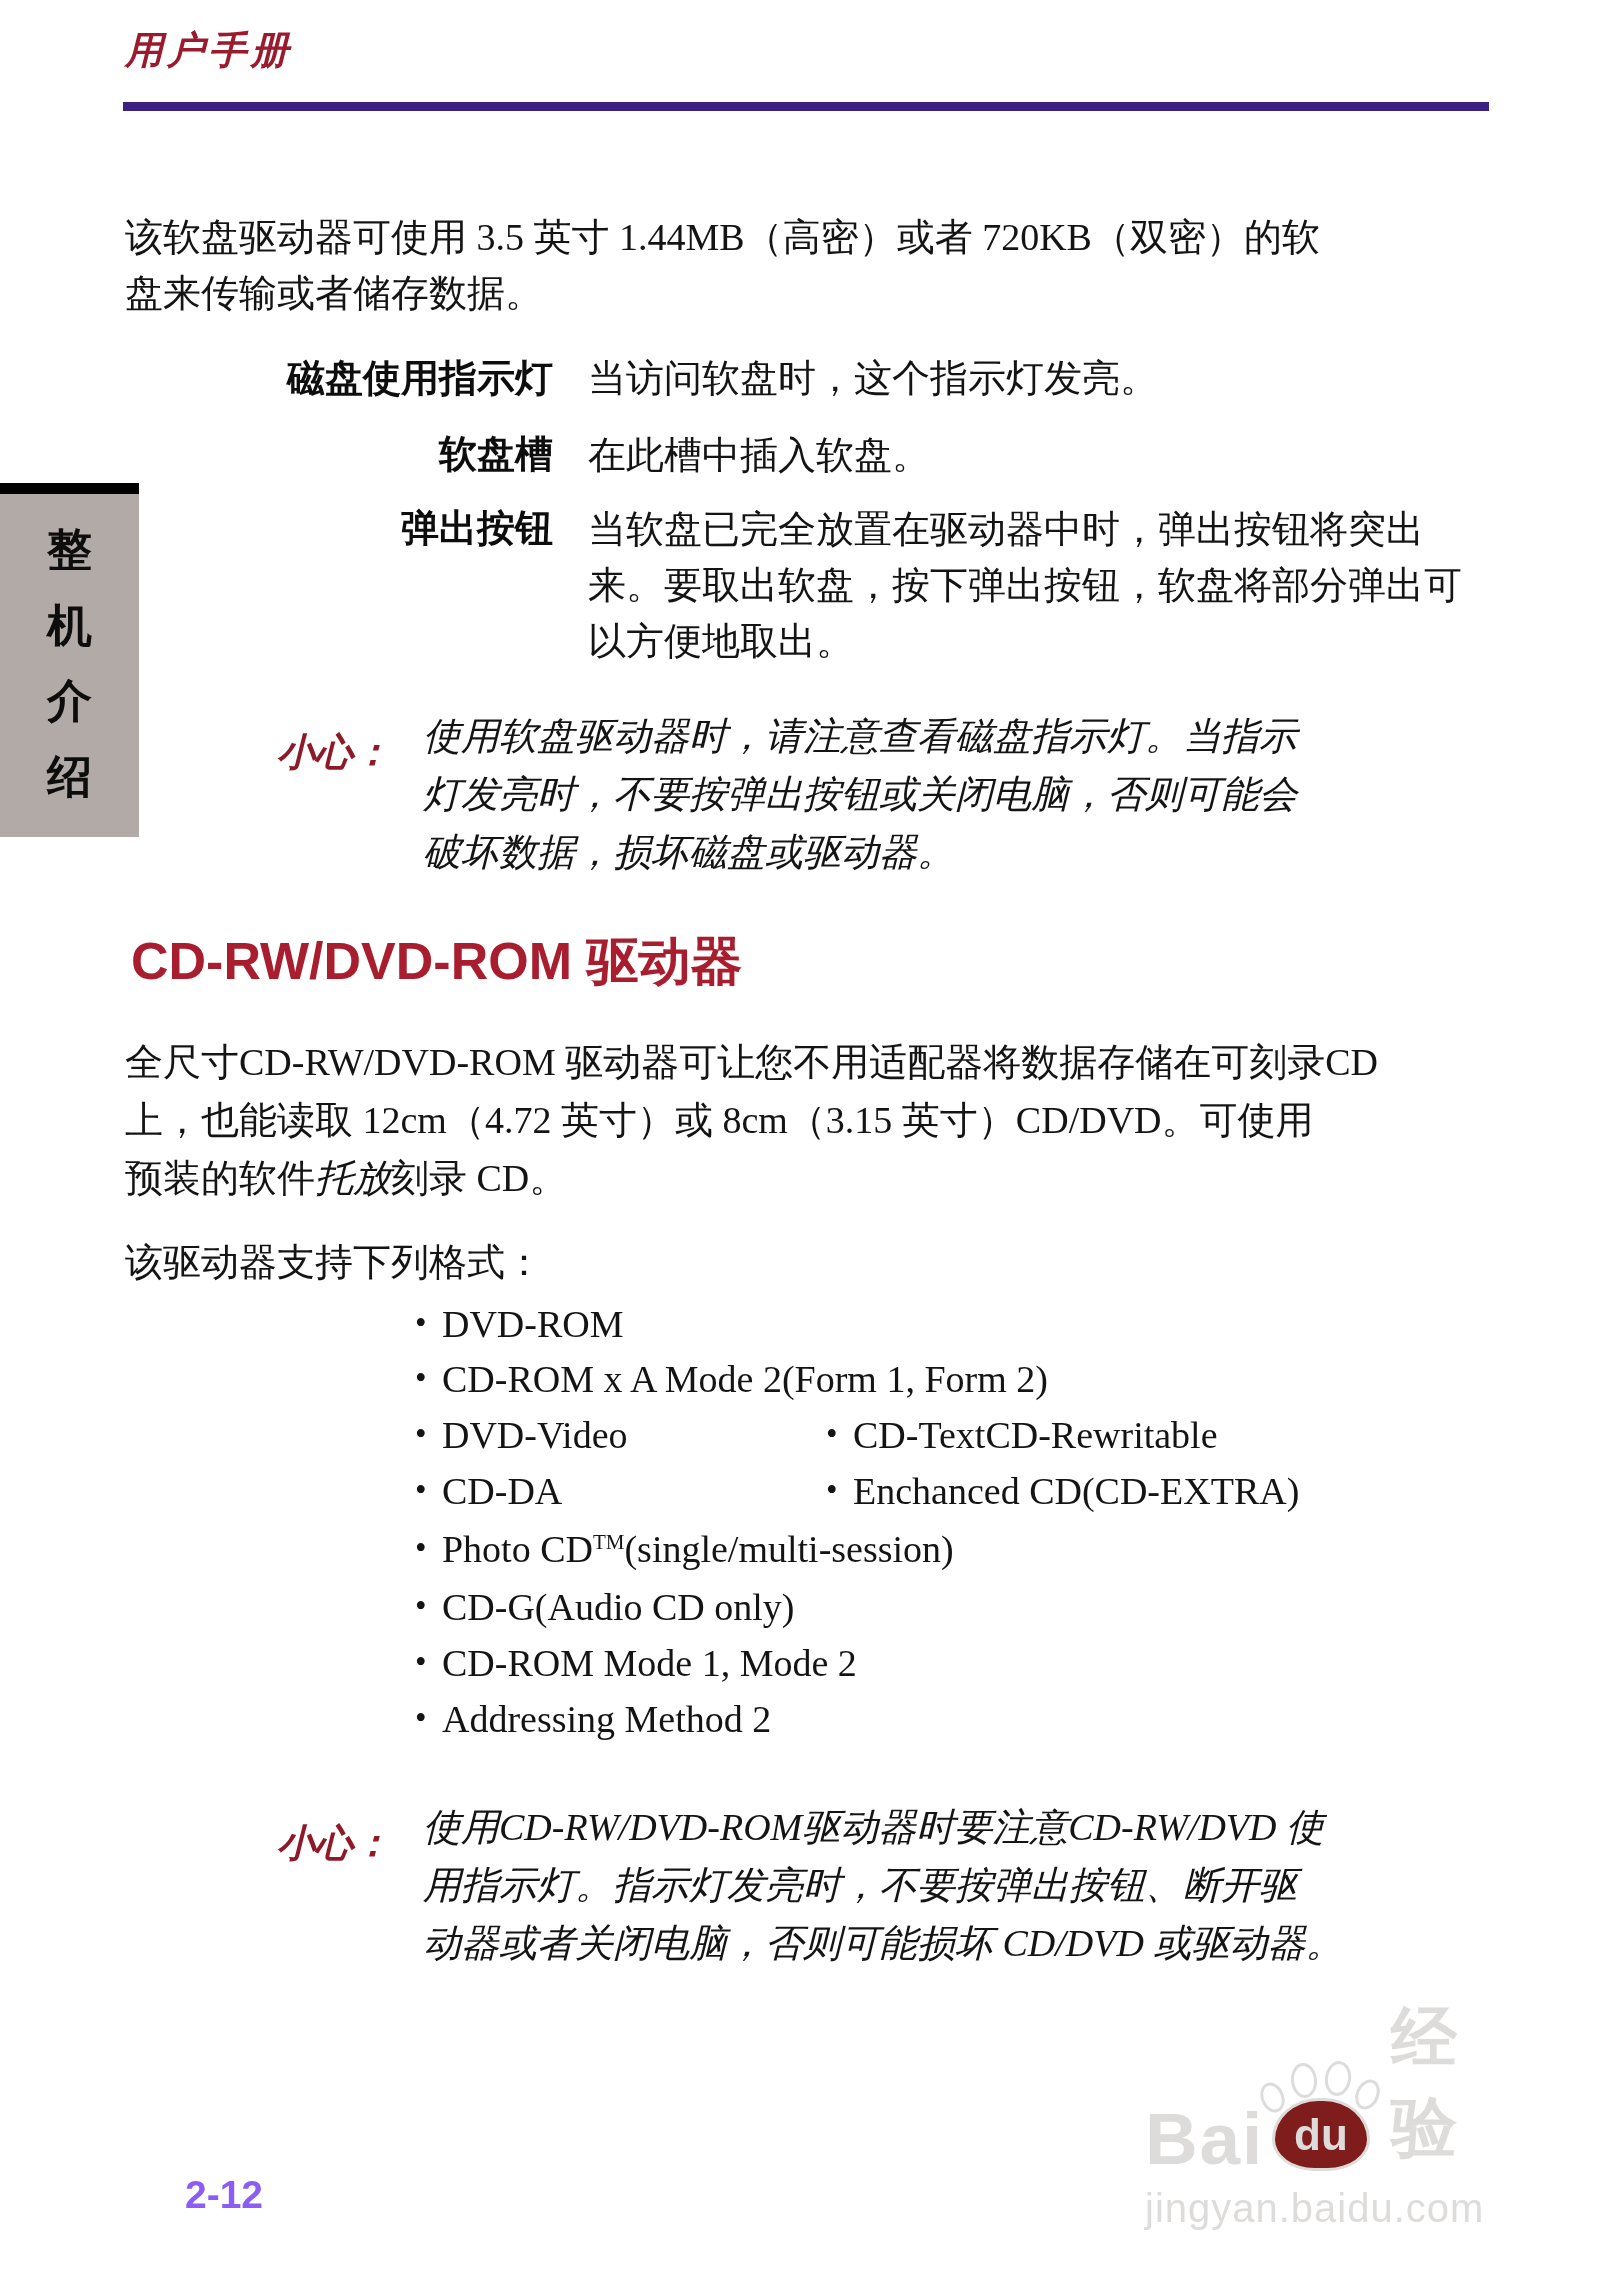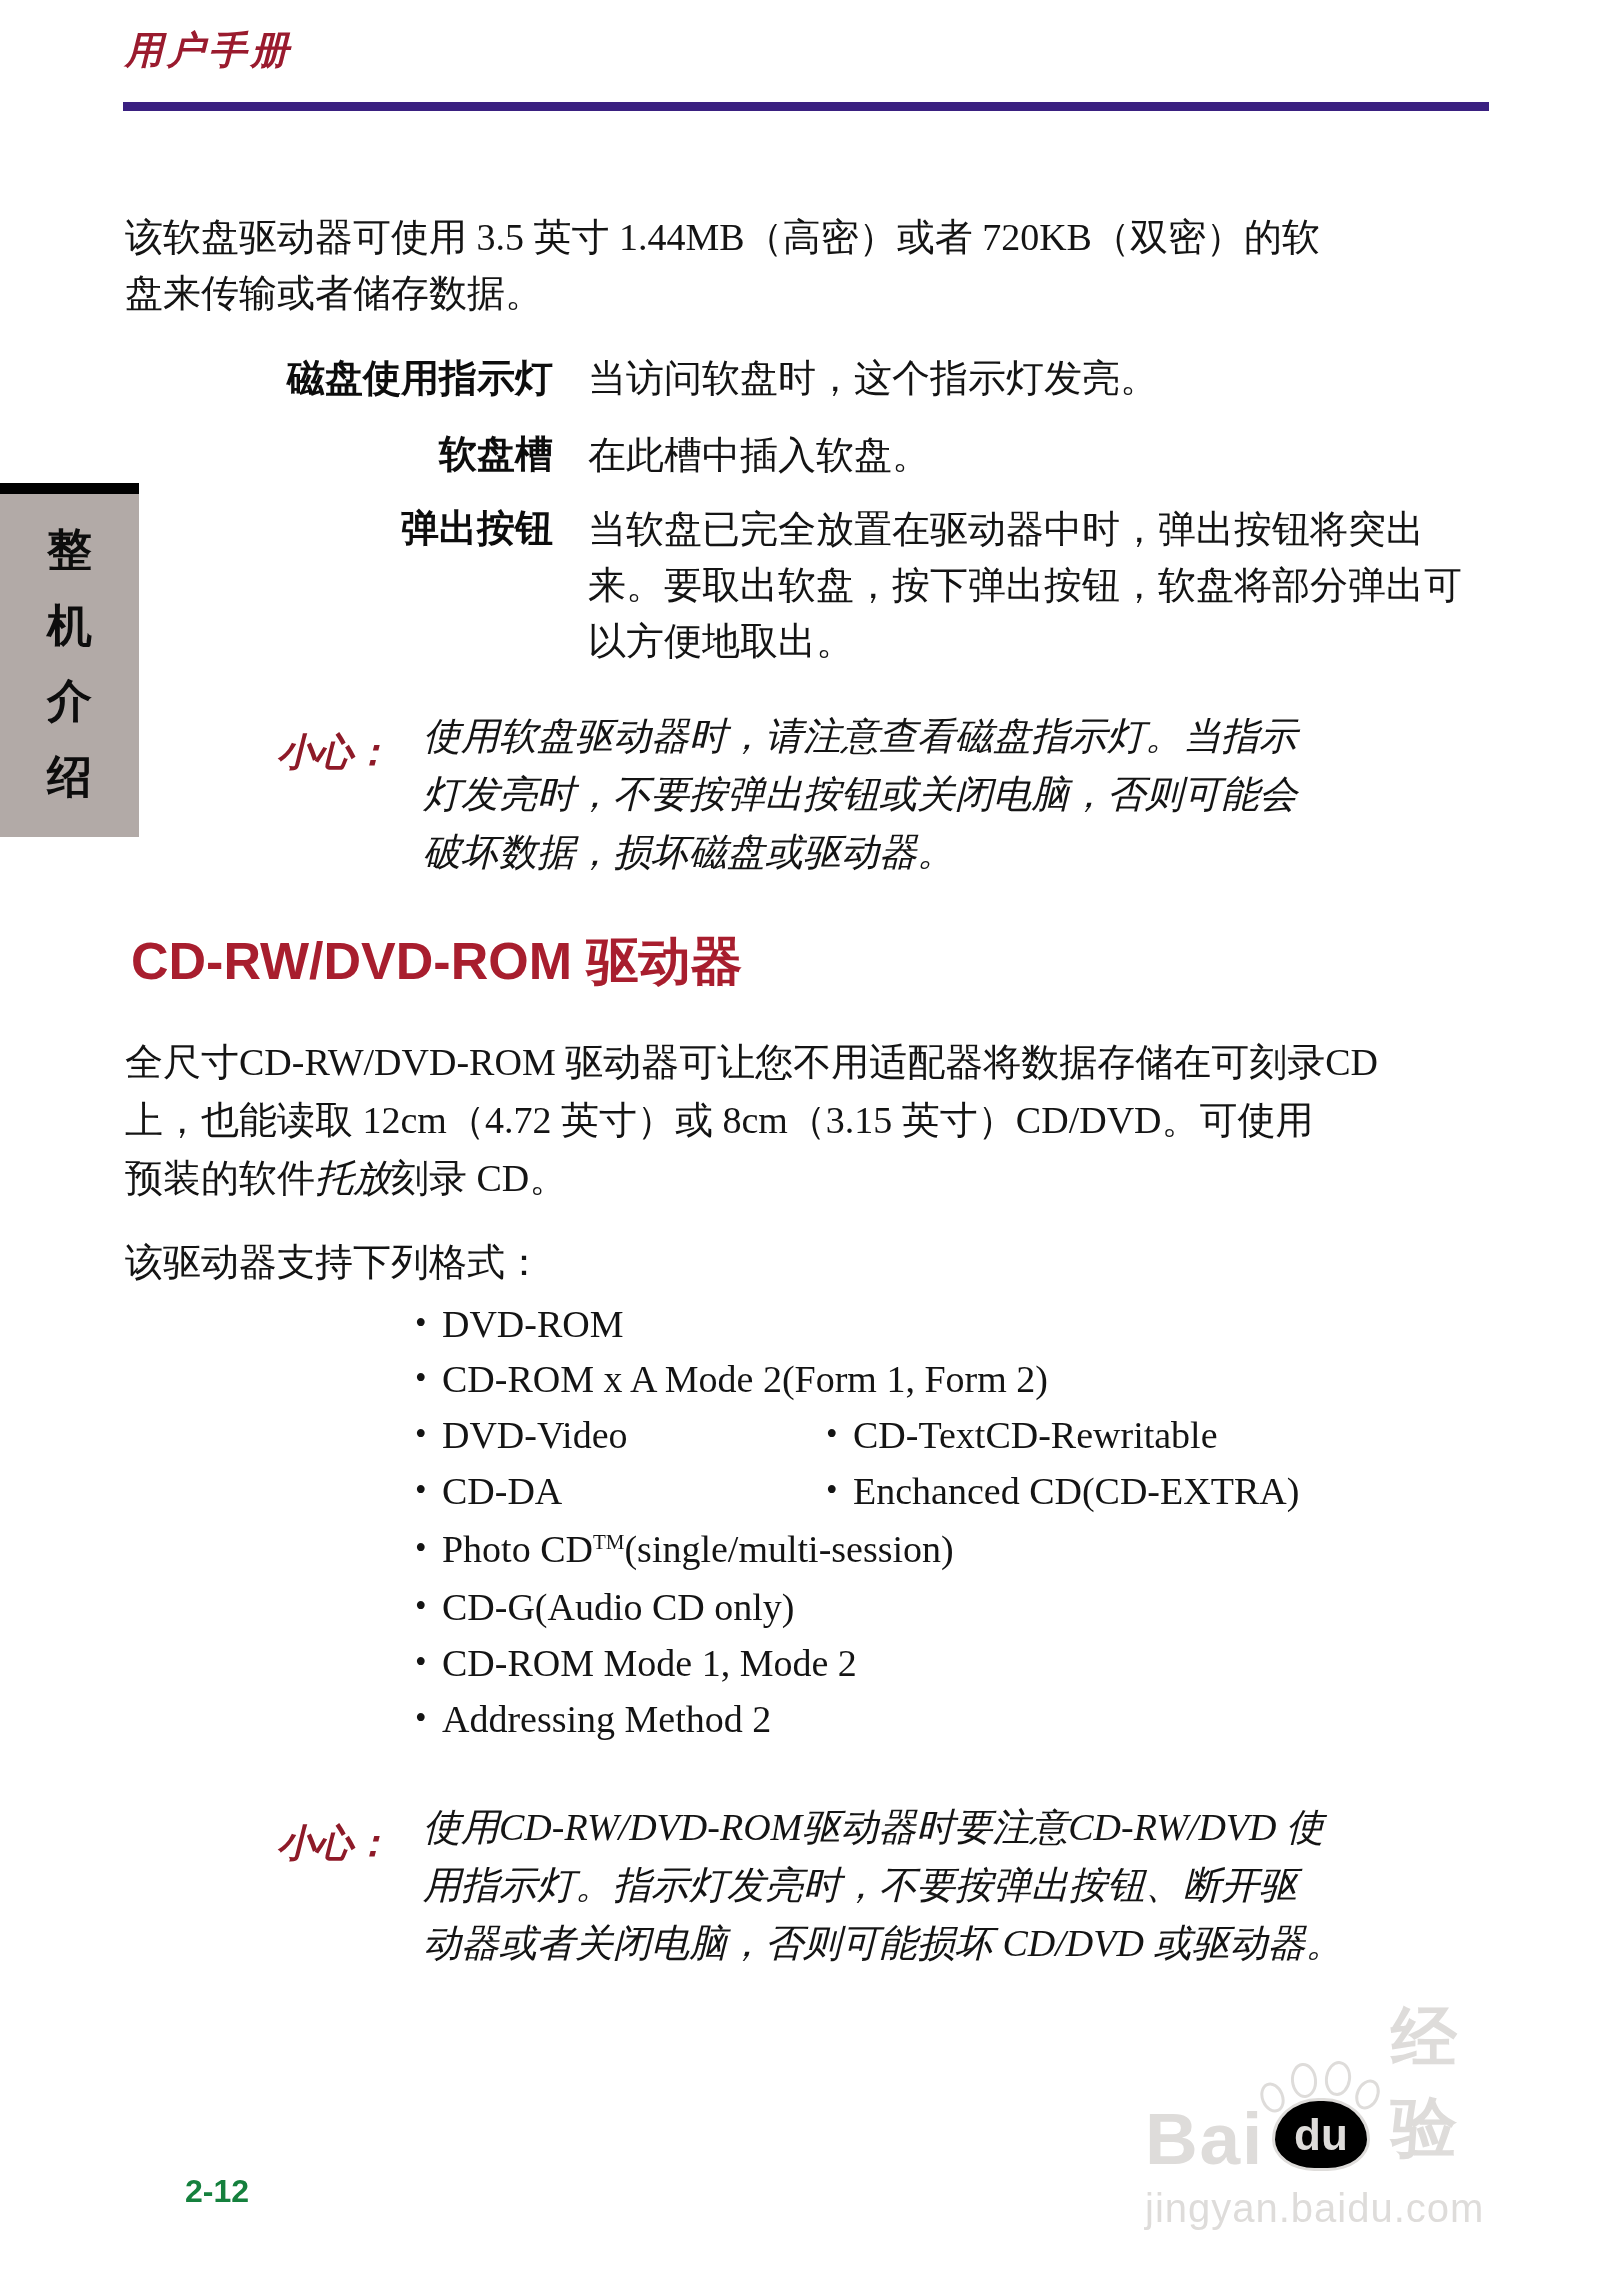--- a/index.html
+++ b/index.html
@@ -57,31 +57,31 @@
     font-family:"Liberation Sans","DejaVu Sans",sans-serif;letter-spacing:0px;margin-left:8px;
   }
   .para2{left:125px;top:1033px;width:1383px;font-size:38px;line-height:58px;}
   .formats-intro{left:125px;top:1234px;font-size:38px;line-height:56px;}
   
   .bullet-item{font-size:38px;line-height:44px;white-space:nowrap;}
   .bullet-dot{display:inline-block;margin-right:15.4px;font-size:33px;transform:translateY(-2.9px);}
   .bullet-item sup{font-size:21px;line-height:0;vertical-align:13.4px;}
   
   .footer-page-number{
-    left:185px;top:2173px;font-size:32px;font-weight:700;
-    font-family:"Liberation Sans","DejaVu Sans",sans-serif;color:#15803d;
+    left:185px;top:2173px;font-size:39px;font-weight:700;
+    font-family:"Liberation Sans","DejaVu Sans",sans-serif;color:#8b5cf6;
   }
   
   .watermark{left:1145px;top:2067px;width:384px;color:var(--watermark-gray);
     font-family:"Liberation Sans","DejaVu Sans",sans-serif;}
   .wm-row1{display:flex;align-items:flex-end;height:106px;}
   .wm-bai{font-size:73px;font-weight:700;line-height:0.95;letter-spacing:1.9px;}
   .wm-paw{position:relative;width:117px;height:104px;display:inline-block;flex:0 0 auto;}
   .wm-paw .pad{
-    position:absolute;left:7.7px;top:29px;width:98px;height:73px;background:#000000;
+    position:absolute;left:7.7px;top:29px;width:98px;height:73px;background:#7f1d1d;
     border:3.8px solid var(--watermark-gray);
     border-radius:48% 48% 44% 44% / 58% 58% 44% 44%;
     display:flex;align-items:center;justify-content:center;
   }
   .wm-paw .toe{position:absolute;background:#fff;border:3.8px solid var(--watermark-gray);border-radius:50%;}
   .wm-paw .t1{left:-3.8px;top:13.4px;width:23px;height:31px;transform:rotate(-22deg);}
   .wm-paw .t2{left:27px;top:-5.8px;width:26px;height:35px;transform:rotate(-6deg);}
   .wm-paw .t3{left:61px;top:-7.7px;width:26px;height:35px;transform:rotate(8deg);}
   .wm-paw .t4{left:92px;top:9.6px;width:23px;height:31px;transform:rotate(24deg);}
   .wm-du{font-size:44px;font-weight:700;color:var(--watermark-gray);}

